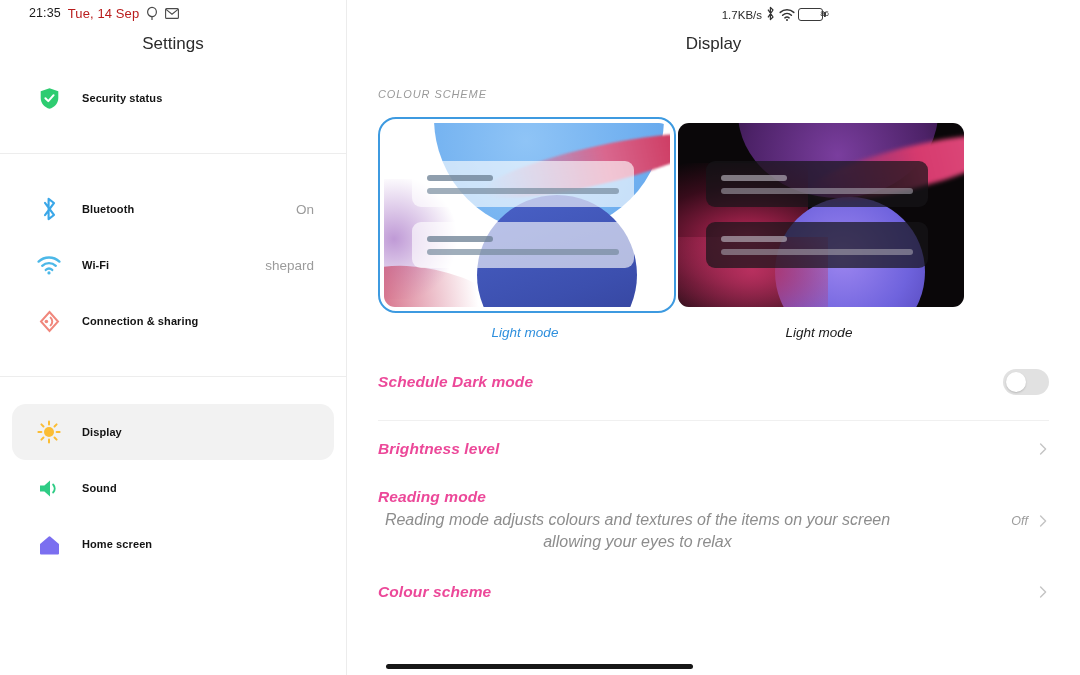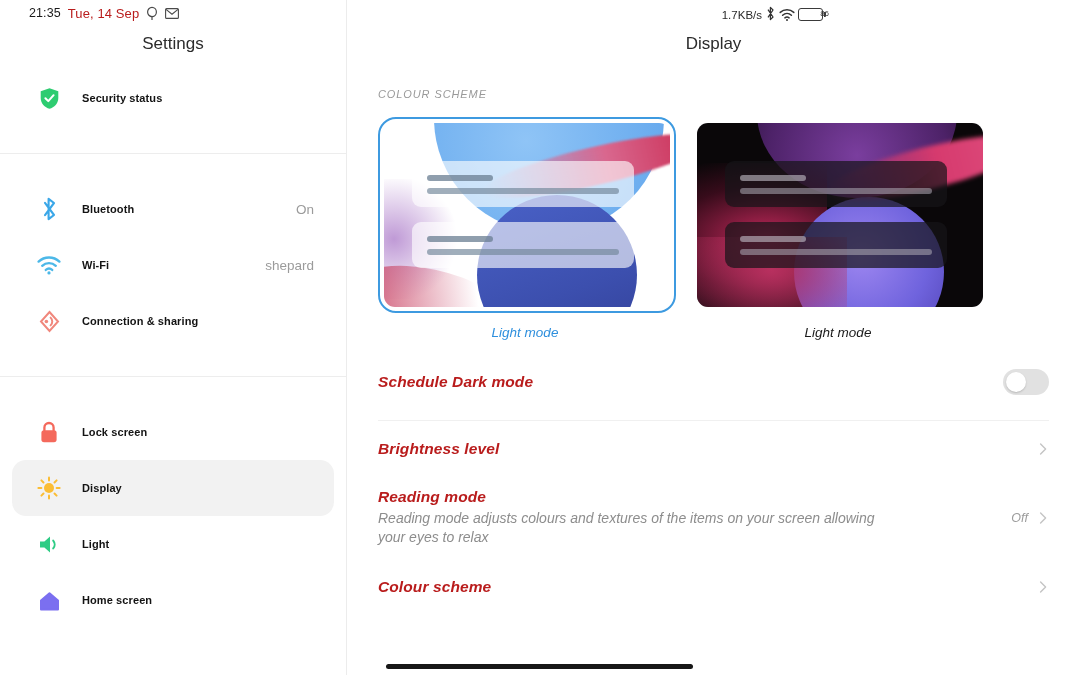--- a/index.html
+++ b/index.html
@@ -71,21 +71,21 @@
     height:70px; display:flex; align-items:center; justify-content:center;
     font-size:17px; font-weight:400; color:#2b2b2b; padding-top:18px;
   }
   .main-body { padding:0 31px 0 31px;font-style:italic; }
   .sec-header {
     font-size:11px; color:#9a9a9a; letter-spacing:.9px;
     padding:18px 0 14px 0; text-transform:uppercase;
   }
 
   
-  .themes { display:flex; gap:19px; padding-top:3px; }
+  .themes { display:flex; padding-top:3px; }
   .theme { width:294px; }
   .theme.selected .thumb-wrap {
     padding:4px; border:2px solid #3d9ae0; border-radius:18px;
     width:298px; height:196px;
   }
   .thumb-wrap { padding:4px; border:2px solid transparent; border-radius:18px; width:298px; height:196px; }
   .thumb-inner { width:100%; height:100%; border-radius:11px; position:relative; overflow:hidden; }
 
   
   .wp-light { background:linear-gradient(150deg,#63a8ee 0%,#79b6f2 38%,#5fa2ec 70%,#6aade f 100%); }
@@ -154,22 +154,22 @@
   .theme-label {
     text-align:center; font-size:13.5px; margin-top:12px; color:#1a1a1a;
   }
   .theme.selected .theme-label { color:#2e8fdd; }
 
   
   .row {
     display:flex; align-items:center; min-height:56px; padding:11px 0 11px 0;
   }
   .row-texts { flex:1; min-width:0; padding-right:12px; }
-  .row-title { font-size:15.5px; font-weight:700; color:#b91c1c; letter-spacing:.1px; }
-  .row-desc { font-size:14px; color:#8d8d8d; line-height:1.38; margin-top:3px; max-width:519px; }
+  .row-title { font-size:15.5px; font-weight:700; color:#ec4899; letter-spacing:.1px; }
+  .row-desc { font-size:16px; color:#8d8d8d; line-height:1.38; margin-top:3px; max-width:519px;text-align:center; }
   .row-value { font-size:12.5px; color:#9c9c9c; margin-right:9px; }
   .chev { width:12px; height:12px; flex:0 0 12px; opacity:.5; }
   .divider-main { height:1px; background:#f0f0f0; margin:10px 0 0 0; }
 
   
   .toggle {
     width:46px; height:26px; border-radius:13px; background:#e1e1e1;
     position:relative; flex:0 0 46px; cursor:default;
   }
   .toggle .knob {
@@ -278,29 +278,20 @@
           </svg>
         </span>
         <span class="side-label">Connection &amp; sharing</span>
       </div>
     </div>
     <div class="spacer-sm"></div>
     <div class="side-divider"></div>
     <div class="spacer-sm"></div>
 
     <div class="side-group">
-      <div class="side-item">
-        <span class="side-ico">
-          <svg width="20" height="23" viewBox="0 0 20 23">
-              <path d="M5.4 9.4 V6.6 A4.6 4.6 0 0 1 14.6 6.6 V9.4" fill="none" stroke="#f4695c" stroke-width="2.3" stroke-linecap="round"></path>
-              <rect x="2.4" y="9.2" width="15.2" height="12" rx="2.6" fill="#f4695c"></rect>
-            </svg>
-        </span>
-        <span class="side-label">Lock screen</span>
-      </div>
       <div class="side-item selected">
         <span class="side-ico">
           <svg width="24" height="24" viewBox="0 0 24 24">
             <circle cx="12" cy="12" r="5" fill="#fbbd34"></circle>
             <g stroke="#fbbd34" stroke-width="2" stroke-linecap="round">
               <line x1="12" y1="1.4" x2="12" y2="4.4"></line>
                 <line x1="12" y1="19.6" x2="12" y2="22.6"></line>
               <line x1="1.4" y1="12" x2="4.4" y2="12"></line>
                 <line x1="19.6" y1="12" x2="22.6" y2="12"></line>
               <line x1="4.4" y1="4.4" x2="6.5" y2="6.5"></line>
@@ -312,21 +303,21 @@
         </span>
         <span class="side-label">Display</span>
       </div>
       <div class="side-item">
         <span class="side-ico">
           <svg width="23" height="21" viewBox="0 0 23 21">
             <path d="M2 7.4 H6.4 L12 2.6 V18.4 L6.4 13.6 H2 Z" fill="#2ecc85"></path>
             <path d="M15.2 6.6 A6 6 0 0 1 15.2 14.4" fill="none" stroke="#2ecc85" stroke-width="2" stroke-linecap="round"></path>
           </svg>
         </span>
-        <span class="side-label">Light</span>
+        <span class="side-label">Sound</span>
       </div>
       <div class="side-item">
         <span class="side-ico">
           <svg width="23" height="21" viewBox="0 0 23 21">
               <path d="M3 19.6 V10.4 L11.5 3.2 L20 10.4 V19.6 Z" fill="#7b6ff0" stroke="#7b6ff0" stroke-width="2" stroke-linejoin="round"></path>
             </svg>
         </span>
         <span class="side-label">Home screen</span>
       </div>
     </div>

